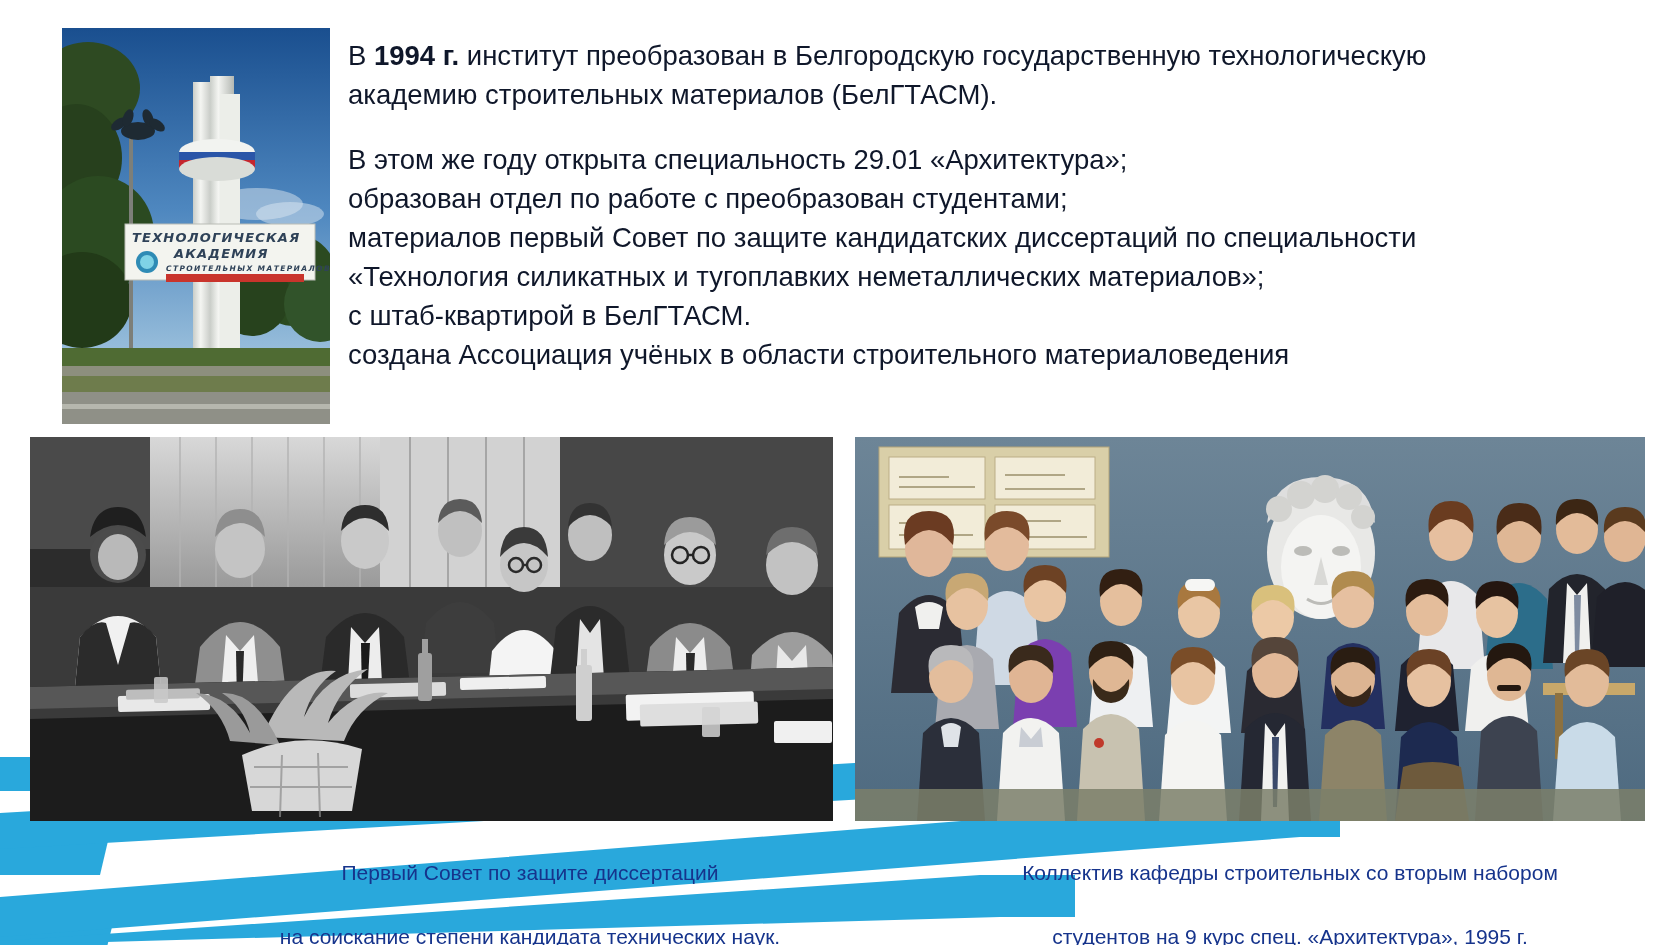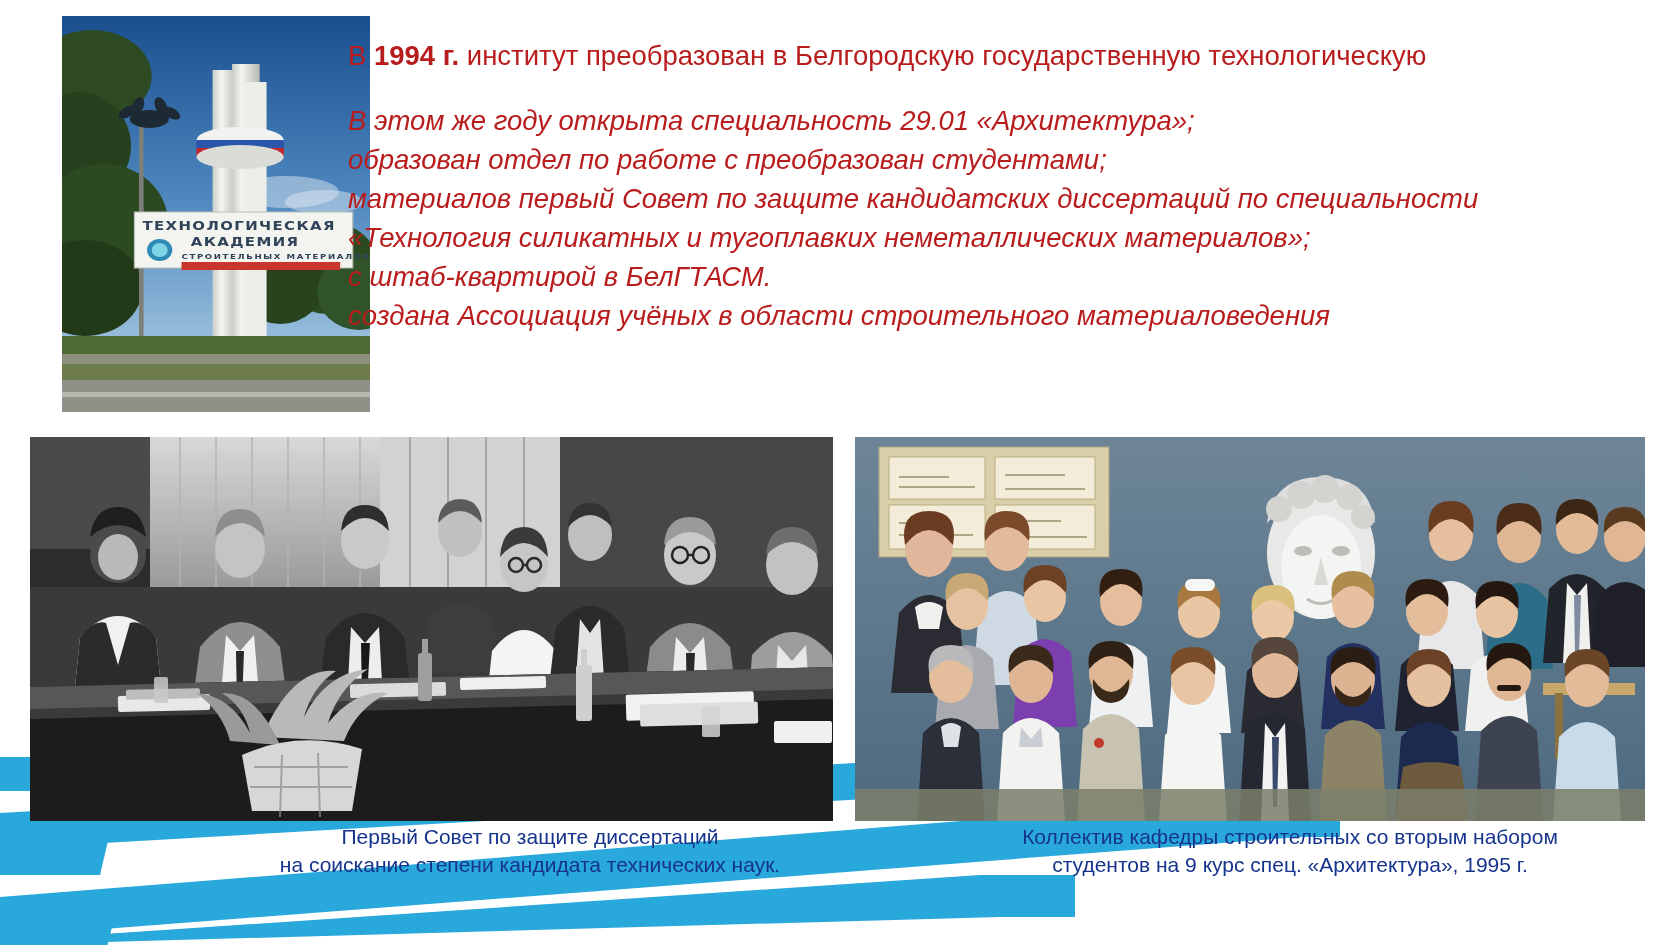--- a/index.html
+++ b/index.html
@@ -30,52 +30,52 @@
 
   
   .photo {
     position: absolute;
     overflow: hidden;
     background: #e9e9e9;
     z-index: 2;
   }
   .photo svg { display: block; width: 100%; height: 100%; }
 
-  #photo-monument { left: 62px;  top: 16px;  width: 308px; height: 396px; }
+  #photo-monument { left: 62px;  top: 28px;  width: 268px; height: 396px; font-style: italic; }
   #photo-council  { left: 30px;  top: 437px; width: 803px; height: 384px; }
   #photo-faculty  { left: 855px; top: 437px; width: 790px; height: 384px; }
 
   
   .textblock {
     position: absolute;
     left: 348px;
     top: 36px;
     width: 1300px;
-    color: #b91c1c;
+    color: #0f172a;
     font-size: 27.5px;
     line-height: 1.42;
     z-index: 3;
   }
   .textblock p { margin: 0 0 26px 0; }
-  .textblock p:last-child { margin-bottom: 16px; font-style: italic; }
+  .textblock p:last-child { margin-bottom: 16px; }
   .textblock b { font-weight: bold; }
   .line { display: block; }
 
   
   .caption {
     position: absolute;
     color: #16348c;
     font-size: 21px;
     line-height: 1.33;
     text-align: center;
     z-index: 4;
   }
   #caption-council { left: 220px; top: 823px; width: 620px; }
   #caption-faculty { left: 940px; top: 823px; width: 700px; }
-  .caption .line { display: block; }
+  .caption .line { display: block; margin-top: 36px; }
 </style>
 </head>
 <body>
 
 <div class="ribbons">
   <svg width="1340" height="400" viewBox="0 0 1340 400" xmlns="http://www.w3.org/2000/svg" aria-hidden="true">
     <g fill="#29a8dc">
 
       <polygon points="0,212 118,212 118,246 0,246"></polygon>
       <polygon points="0,296 108,296 100,330 0,330"></polygon>
@@ -424,20 +424,21 @@
 
     <rect x="0" y="352" width="790" height="32" fill="#7b7f6a" opacity="0.85"></rect>
   </svg>
 </div>
 
 <div class="textblock">
   <p>
     <span class="line">
       <span>В </span><b>1994 г.</b><span> институт преобразован в Белгородскую государственную технологическую</span>
     </span>
+    <span class="line">академию строительных материалов (БелГТАСМ).</span>
   </p>
   <p>
     <span class="line">В этом же году открыта специальность 29.01 «Архитектура»;</span>
     <span class="line">образован отдел по работе с преобразован студентами;</span>
     <span class="line">материалов  первый Совет по защите кандидатских диссертаций по специальности</span>
     <span class="line">«Технология силикатных и тугоплавких неметаллических материалов»;</span>
     <span class="line">с штаб-квартирой в БелГТАСМ.</span>
     <span class="line">создана Ассоциация учёных в области строительного материаловедения</span>
   </p>
 </div>

